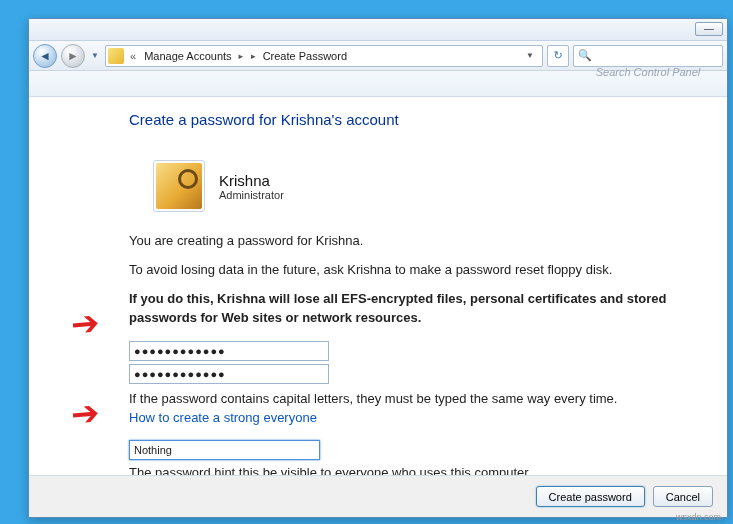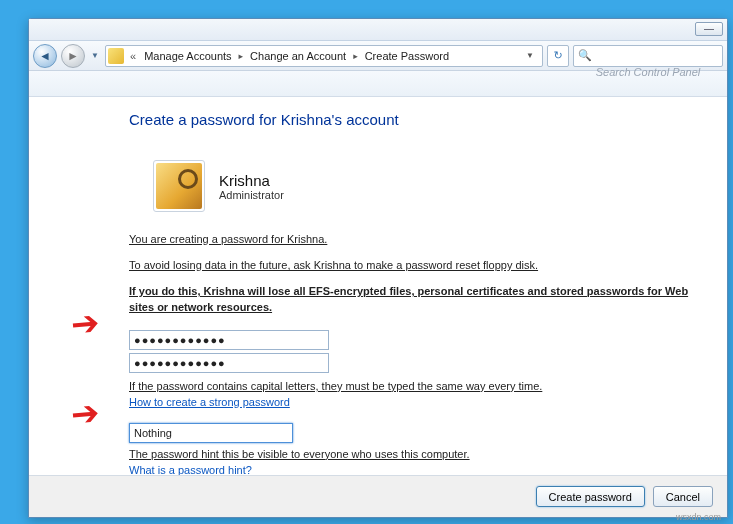--- a/index.html
+++ b/index.html
@@ -24,27 +24,27 @@
     .search-text { font-size:11px;color:#9aa5b3;font-style:italic;margin-top:32px; }
     .toolbar { height:26px;background:linear-gradient(#f5f9fd,#eaf1f8);border-bottom:1px solid #d2dce8; }
     .content { padding: 14px 18px 0 100px; position:relative; color:#222; }
     .heading { color:#003399; font-size:15px; margin-bottom:32px; }
     .user-row { display:flex;align-items:center;gap:14px;margin-bottom:20px;padding-left:24px; }
     .avatar-frame { width:52px;height:52px;border:1px solid #c9d3df;padding:2px;background:#fff;border-radius:3px; }
     .avatar { width:100%;height:100%;background:linear-gradient(135deg,#f9dd85,#e6a832 60%,#b87820);border-radius:2px;position:relative;overflow:hidden; }
     .avatar::after{content:"";position:absolute;right:4px;top:6px;width:14px;height:14px;border:3px solid #6b4a1a;border-radius:50%;background:transparent;}
     .user-name { font-size:15px;color:#111; }
     .user-role { font-size:11px;color:#333;text-align:right; }
-    .body-text { font-size:11px; line-height:1.45;text-decoration:underline; }
+    .body-text { font-size:13px; line-height:1.45; }
     .mt { margin-top:10px; }
     .bold { font-weight:bold; }
     .link { color:#0b57c2; cursor:pointer; }
     .pw-input { width:200px;height:20px;border:1px solid #9cb4ce;background:#fff;padding:0 4px;font-size:11px;display:flex;align-items:center;margin-top:3px; }
     .pw-dots { letter-spacing:1px;font-size:11px; }
-    .hint-input { width:164px;height:20px;border:1px solid #4d90d9;background:#fff;padding:0 4px;font-size:11px;display:flex;align-items:center;margin-top:12px;box-shadow:0 0 2px #4d90d9; }
+    .hint-input { width:191px;height:20px;border:1px solid #4d90d9;background:#fff;padding:0 4px;font-size:11px;display:flex;align-items:center;margin-top:12px;box-shadow:0 0 2px #4d90d9; }
     .arrow-annot { position:absolute;font-size:34px;color:#e02020;transform:rotate(-5deg); pointer-events:none; }
     .arrow1 { left:42px; top:206px; }
     .arrow2 { left:42px; top:296px; }
     .footer { position:absolute;left:0;right:0;bottom:0;height:42px;background:#f0f0f0;border-top:1px solid #d4dce5;display:flex;align-items:center;justify-content:flex-end;padding:0 14px;gap:8px; }
     .btn { height:21px;padding:0 12px;font-size:11px;border:1px solid #8aa2bc;background:linear-gradient(#fdfefe,#e4ecf4);border-radius:3px;display:flex;align-items:center;cursor:default; }
     .btn.primary { border-color:#3c7fb1; box-shadow:0 0 2px #6fb1e6; }
     .watermark { position:absolute;right:12px;bottom:2px;font-size:9px;color:#999; }
   </style>
 </head>
 <body>
@@ -62,21 +62,20 @@
       <div class="nav-btn fwd">
           <span>►</span>
         </div>
       <div class="nav-dd">▼</div>
 
       <div class="addrbar">
         <span class="addr-icon"></span>
         <span class="crumb-sep">«</span>
         <span class="crumb">Manage Accounts</span>
         <span class="crumb-arrow">▸</span>
-        <span class="crumb">Change an Account</span>
         <span class="crumb-arrow">▸</span>
         <span class="crumb">Create Password</span>
         <span class="addr-dd">▼</span>
       </div>
 
       <div class="refresh">
           <span>↻</span>
         </div>
 
       <div class="searchbox">
@@ -105,21 +104,21 @@
       <div class="body-text bold mt">If you do this, Krishna will lose all EFS-encrypted files, personal certificates and stored passwords for Web sites or network resources.</div>
 
       <div class="pw-input" style="margin-top:14px">
           <span class="pw-dots">●●●●●●●●●●●●</span>
         </div>
       <div class="pw-input">
           <span class="pw-dots">●●●●●●●●●●●●</span>
         </div>
 
       <div class="body-text" style="margin-top:6px">If the password contains capital letters, they must be typed the same way every time.</div>
-      <div class="body-text link">How to create a strong password</div>
+      <div class="body-text link">How to create a strong everyone</div>
 
       <div class="hint-input">
           <span>Nothing</span>
         </div>
       <div class="body-text" style="margin-top:4px">The password hint this be visible to everyone who uses this computer.</div>
       <div class="body-text link">What is a password hint?</div>
 
       <div class="arrow-annot arrow1">➔</div>
       <div class="arrow-annot arrow2">➔</div>
     </div>

